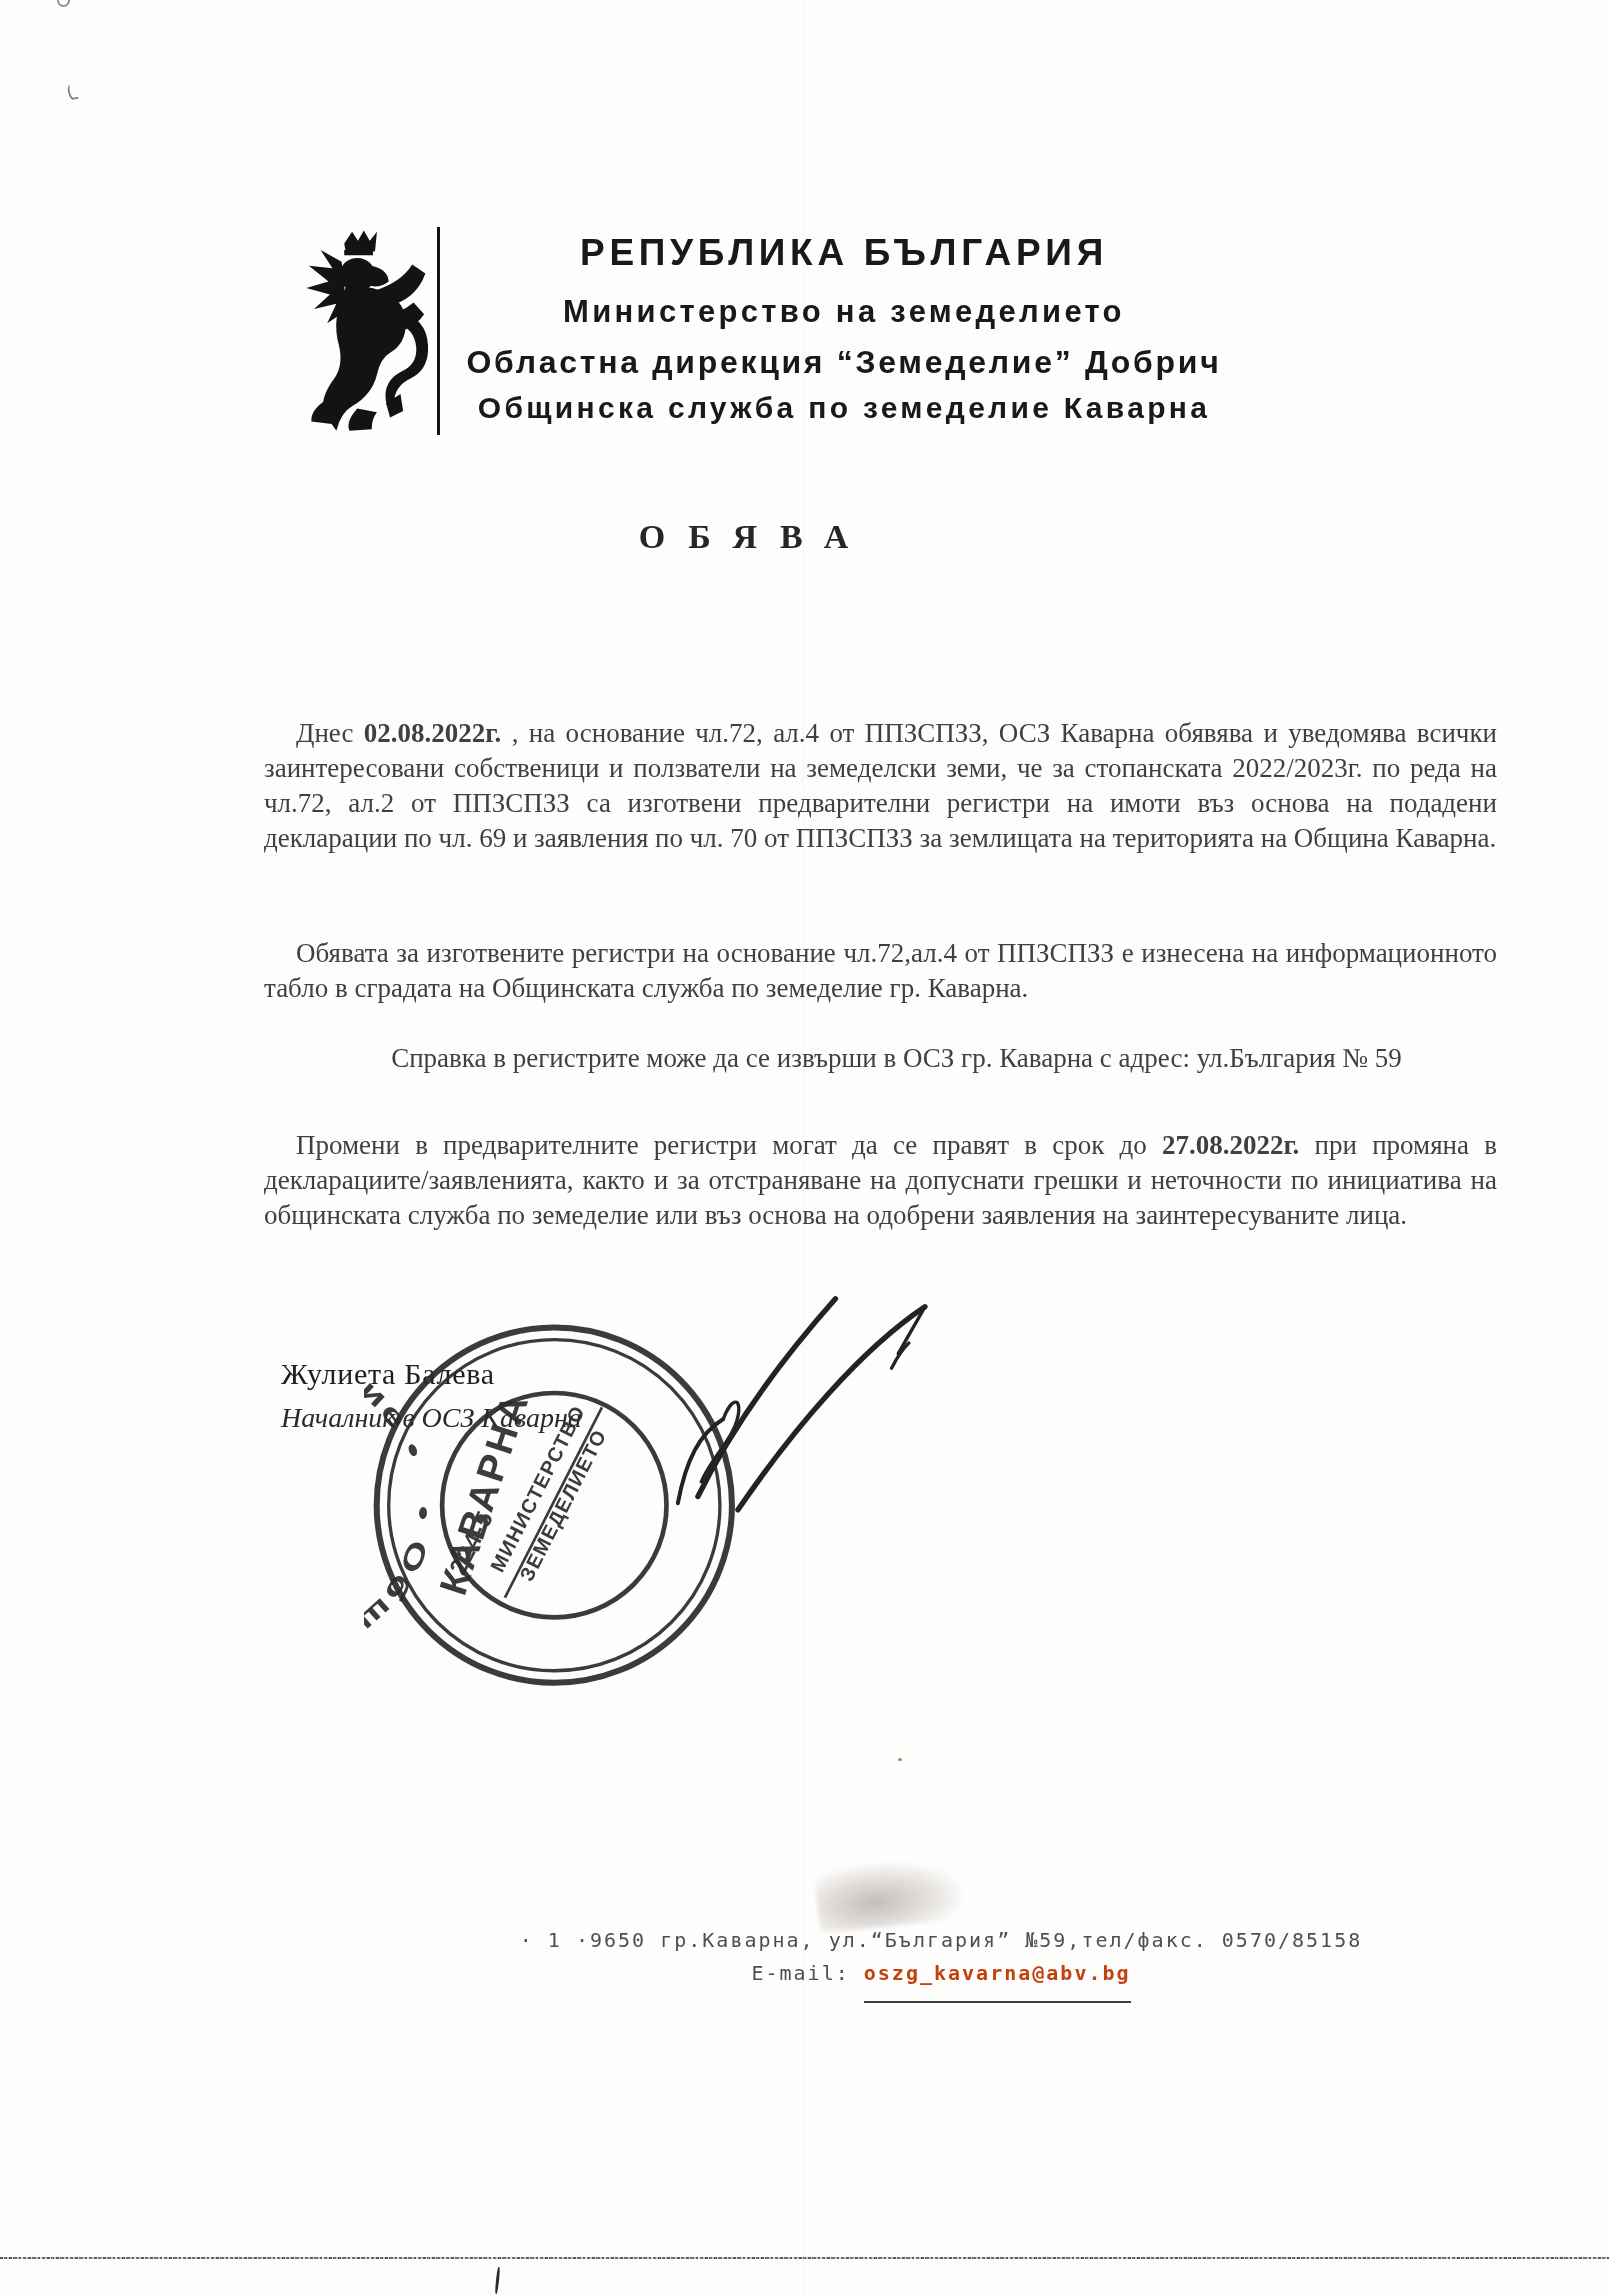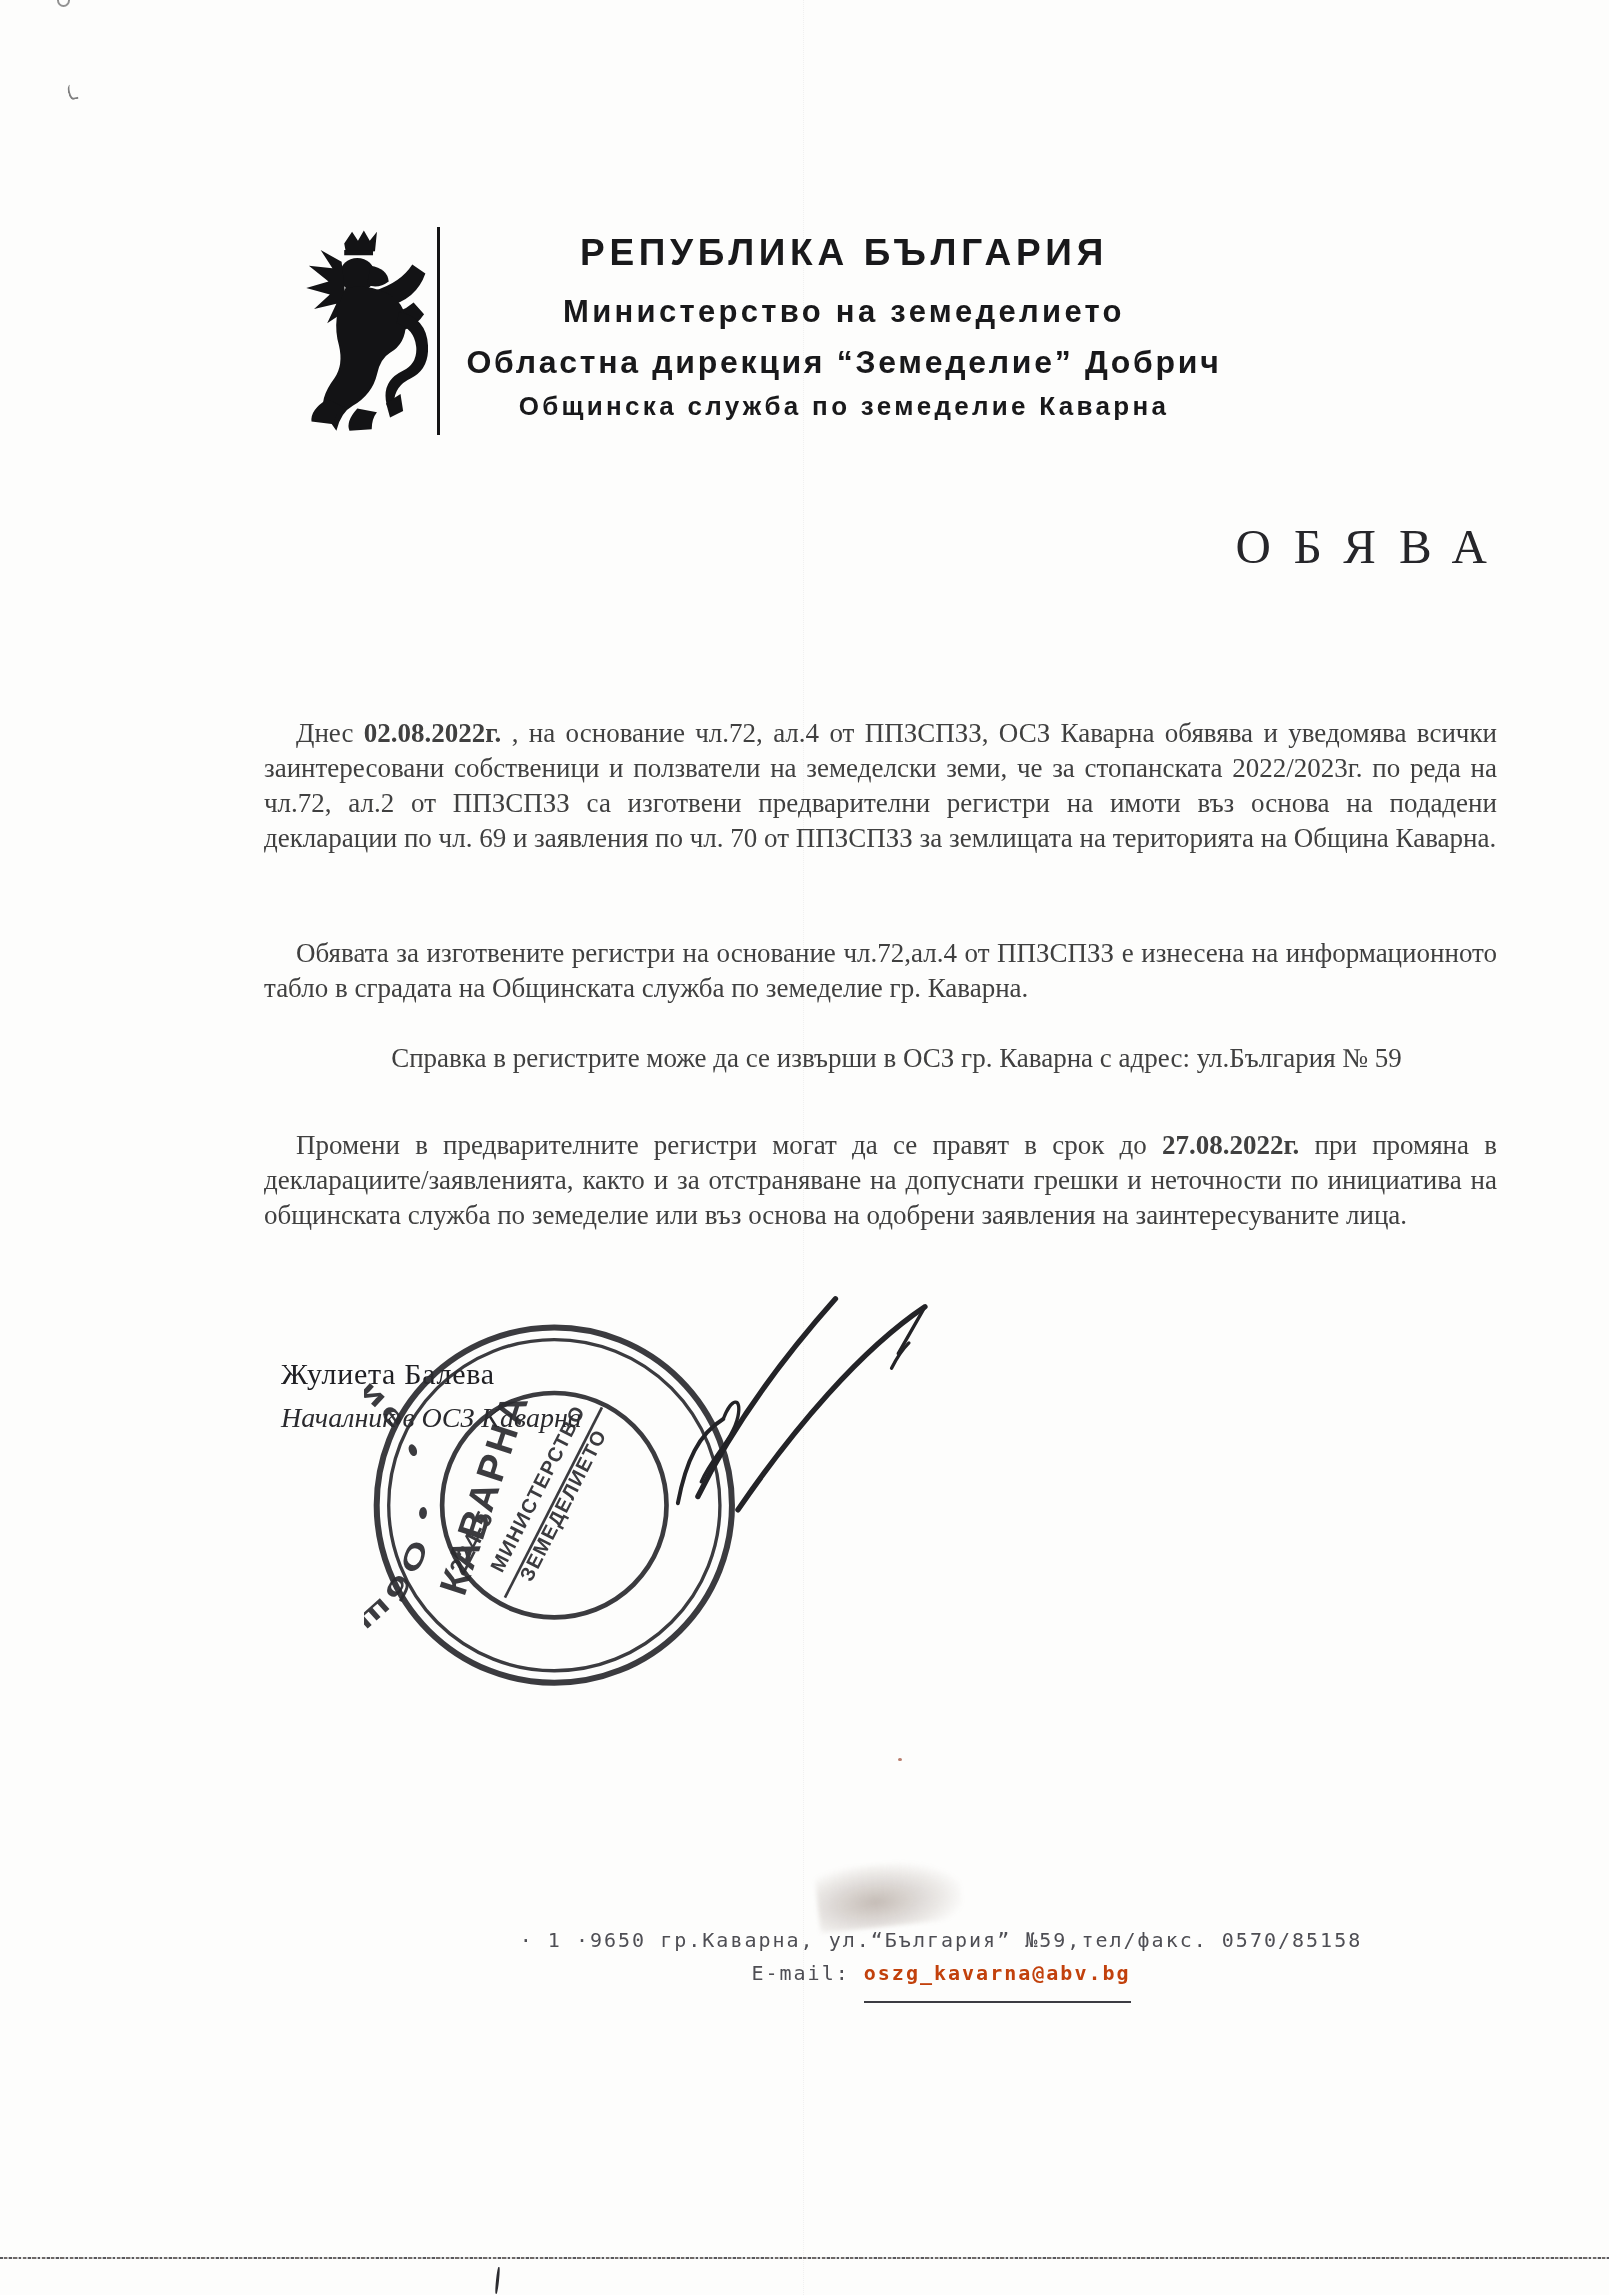--- a/index.html
+++ b/index.html
@@ -11,24 +11,24 @@
   }
   
   .letterhead { position:absolute; top:227px; left:284px; display:flex; align-items:flex-start; }
   .emblem-box { width:144px; height:211px; }
   .head-divider { width:2.7px; background:#141416; height:208px; margin-left:9.4px; }
   .head-col { width:789px; margin-left:9.4px; padding-top:5.3px; text-align:center;
               font-family:"Liberation Sans", sans-serif; font-weight:bold; color:#19191b; }
   .head-l1 { font-size:37px; letter-spacing:4.7px; margin-bottom:20px; }
   .head-l2 { font-size:31px; letter-spacing:3.3px; margin-bottom:13.4px; }
   .head-l3 { font-size:32px; letter-spacing:2.7px; margin-bottom:10.7px; white-space:nowrap; }
-  .head-l4 { font-size:26px; letter-spacing:3.3px; white-space:nowrap; }
+  .head-l4 { font-size:30px; letter-spacing:3.3px; white-space:nowrap; }
   
-  .doc-title { position:absolute; top:518px; left:0; width:1510px; text-align:right;
-               font-size:49px; font-weight:normal; letter-spacing:23px; color:#26262a; }
+  .doc-title { position:absolute; top:518px; left:0; width:1510px; text-align:center;
+               font-size:34px; font-weight:bold; letter-spacing:23px; color:#26262a; }
   
   .para { position:absolute; left:264px; width:1233px; font-size:27px; line-height:35px;
           text-align:justify; text-indent:32px; color:#404040; }
   .p1 { top:716px; }
   .p2 { top:936px; }
   .p3 { top:1041px; text-align:center; }
   .p4 { top:1128px; }
   .bdate { font-weight:bold; }
   
   .sig-name { position:absolute; top:1357px; left:281px; font-size:30px; font-weight:normal;

